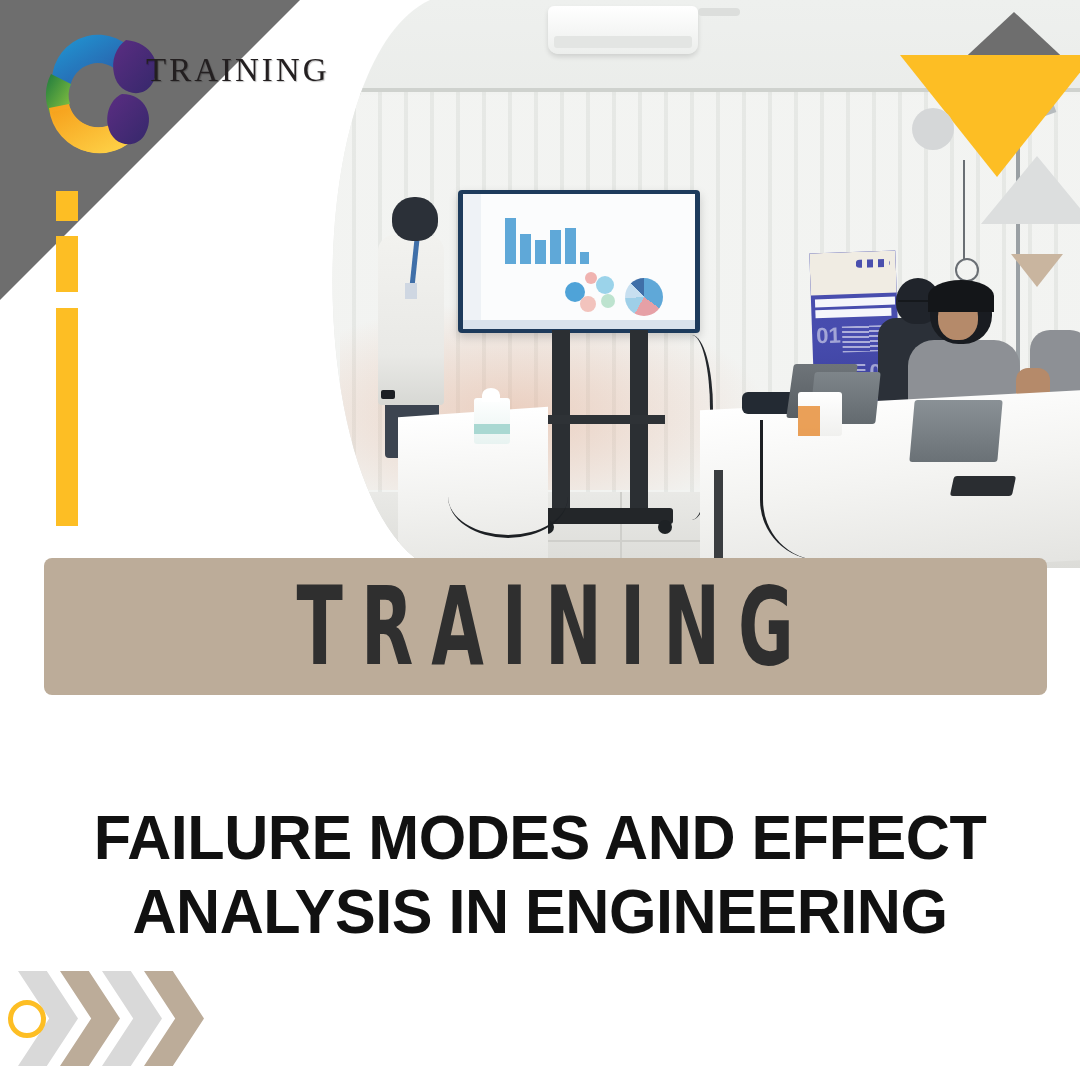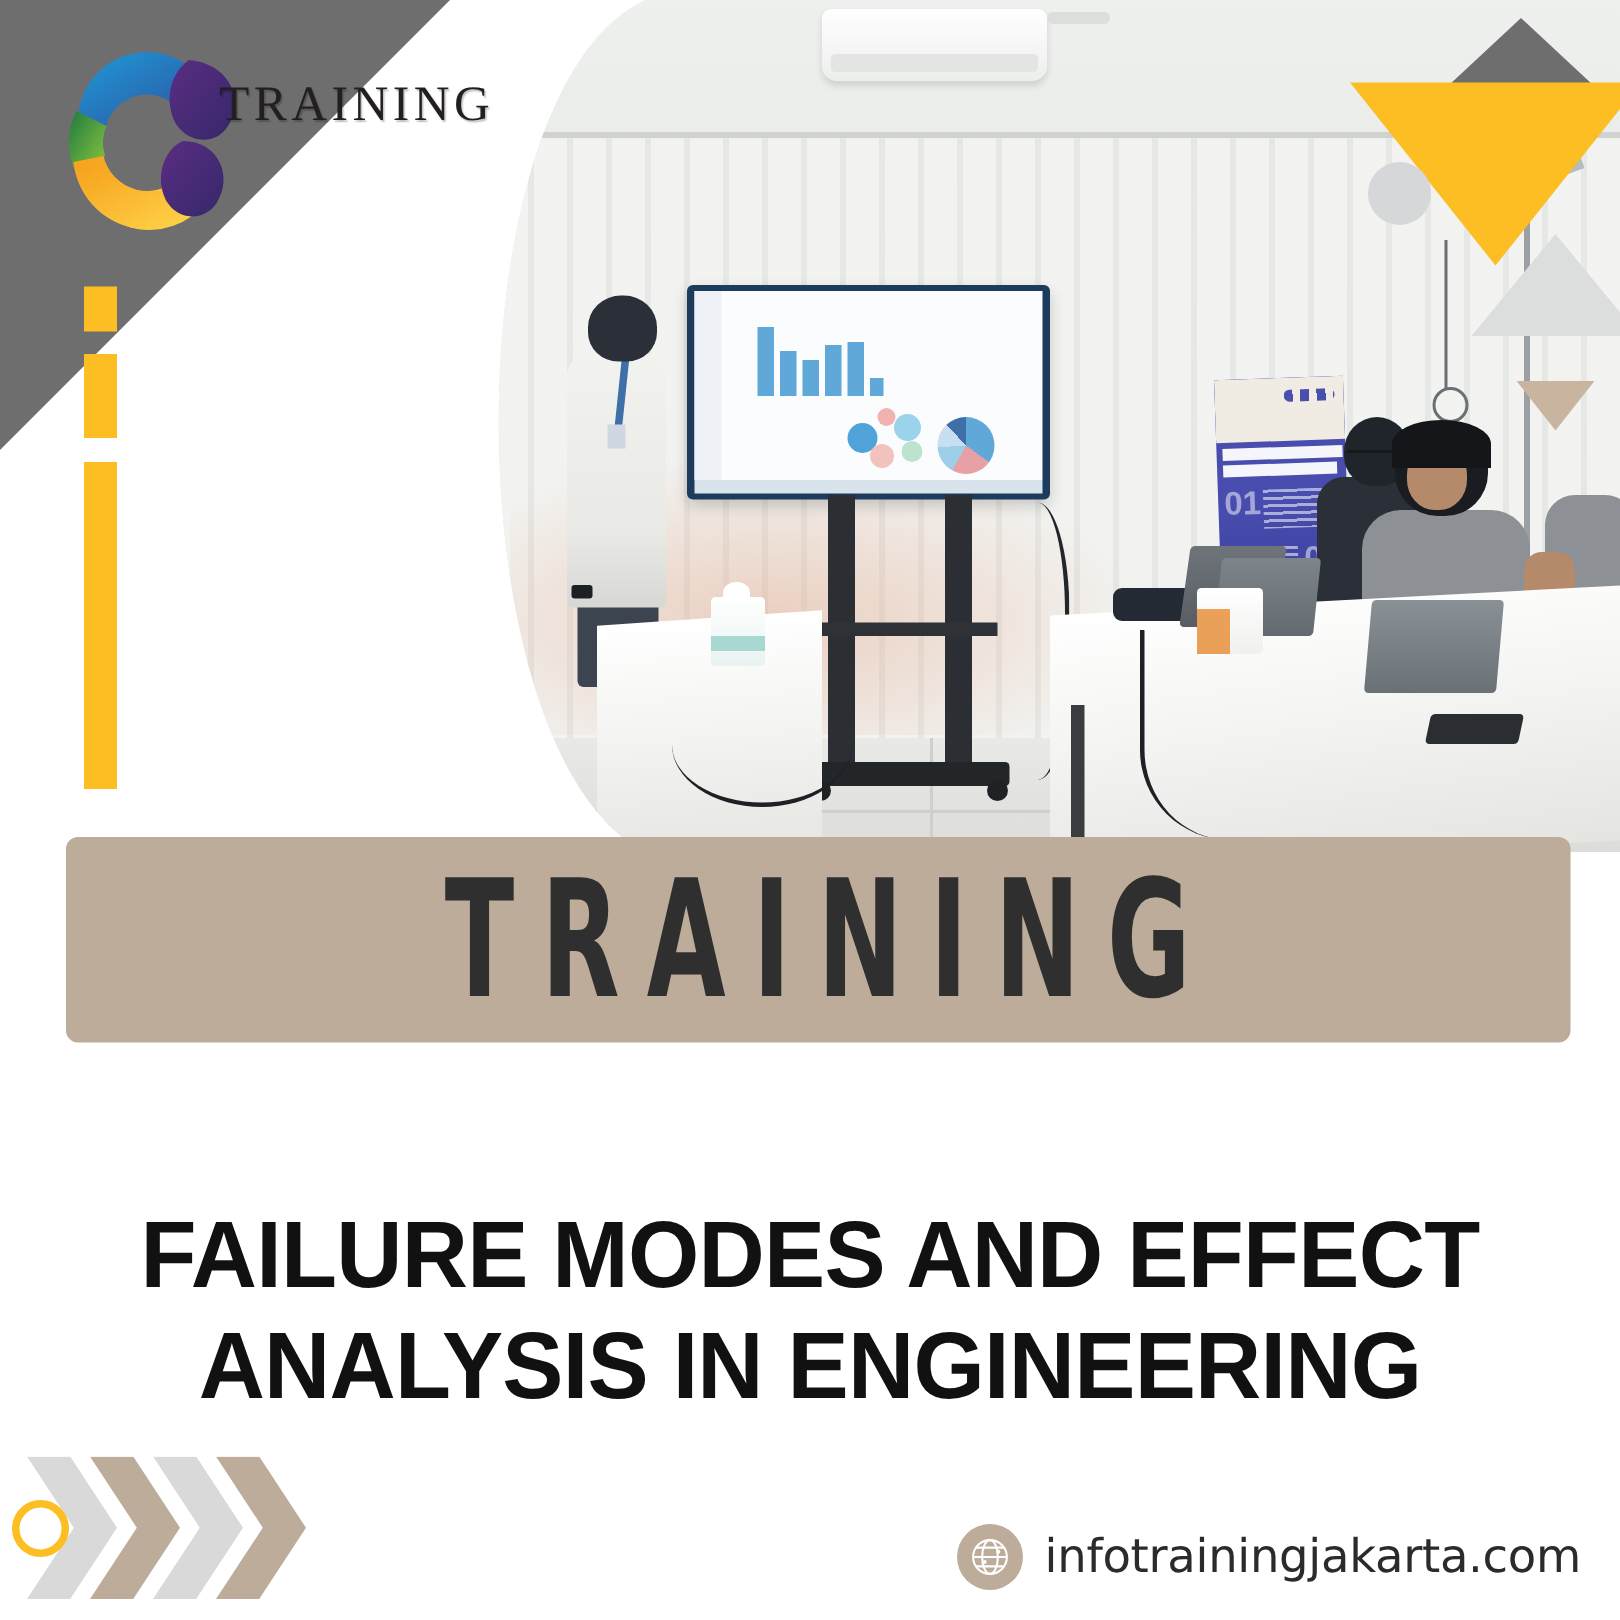--- a/index.html
+++ b/index.html
@@ -506,28 +506,14 @@
   </div>
 
   <div class="arrows">
     <div class="arrow a1"></div>
     <div class="arrow a2"></div>
     <div class="arrow a3"></div>
     <div class="arrow a4"></div>
   </div>
   <div class="arrow-circle"></div>
 
-  <div class="footer">
-    <div class="globe-badge">
-      <svg width="30" height="30" viewBox="0 0 24 24" fill="none" stroke="#ffffff" stroke-width="1.1">
-        <circle cx="12" cy="12" r="9"></circle>
-        <ellipse cx="12" cy="12" rx="4.2" ry="9"></ellipse>
-        <line x1="3" y1="12" x2="21" y2="12"></line>
-        <line x1="4.6" y1="7" x2="19.4" y2="7"></line>
-        <line x1="4.6" y1="17" x2="19.4" y2="17"></line>
-        <circle cx="16.4" cy="9.2" r="1.1" fill="#ffffff" stroke="none"></circle>
-        <circle cx="9.2" cy="14.6" r="1" fill="#ffffff" stroke="none"></circle>
-      </svg>
-    </div>
-    <div class="site">infotrainingjakarta.com</div>
-  </div>
 
 </div>
 
 </body></html>

